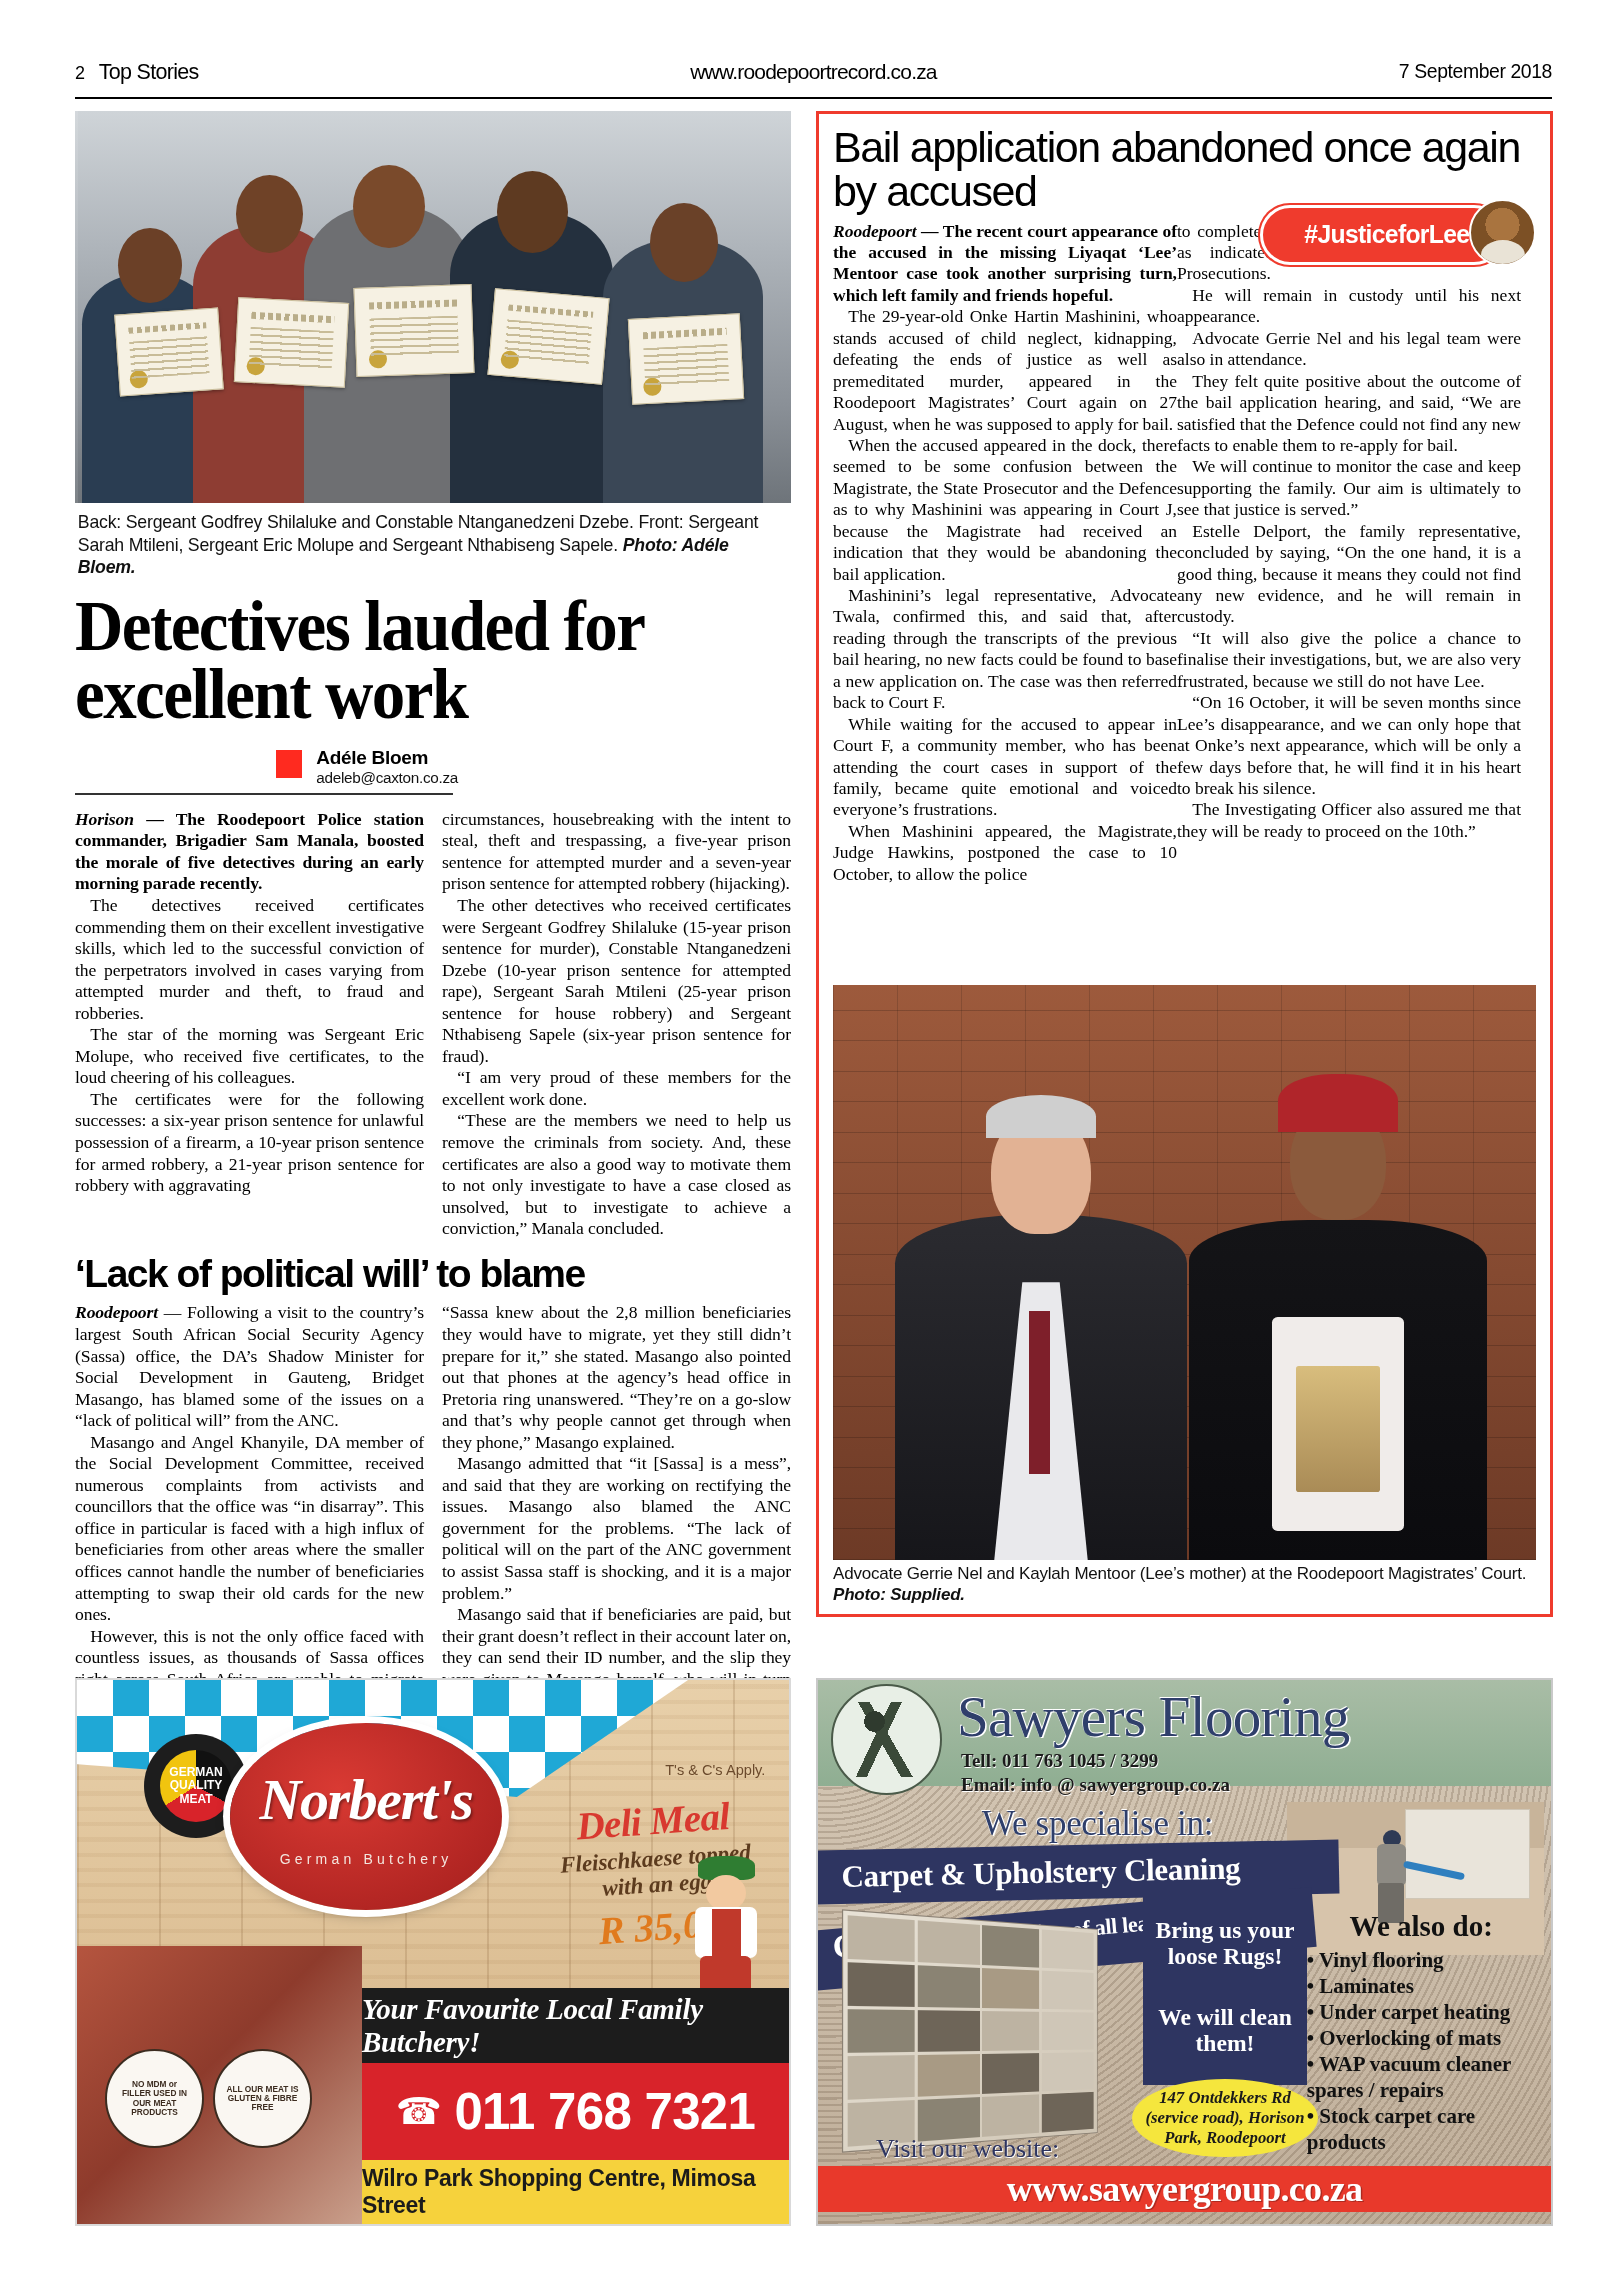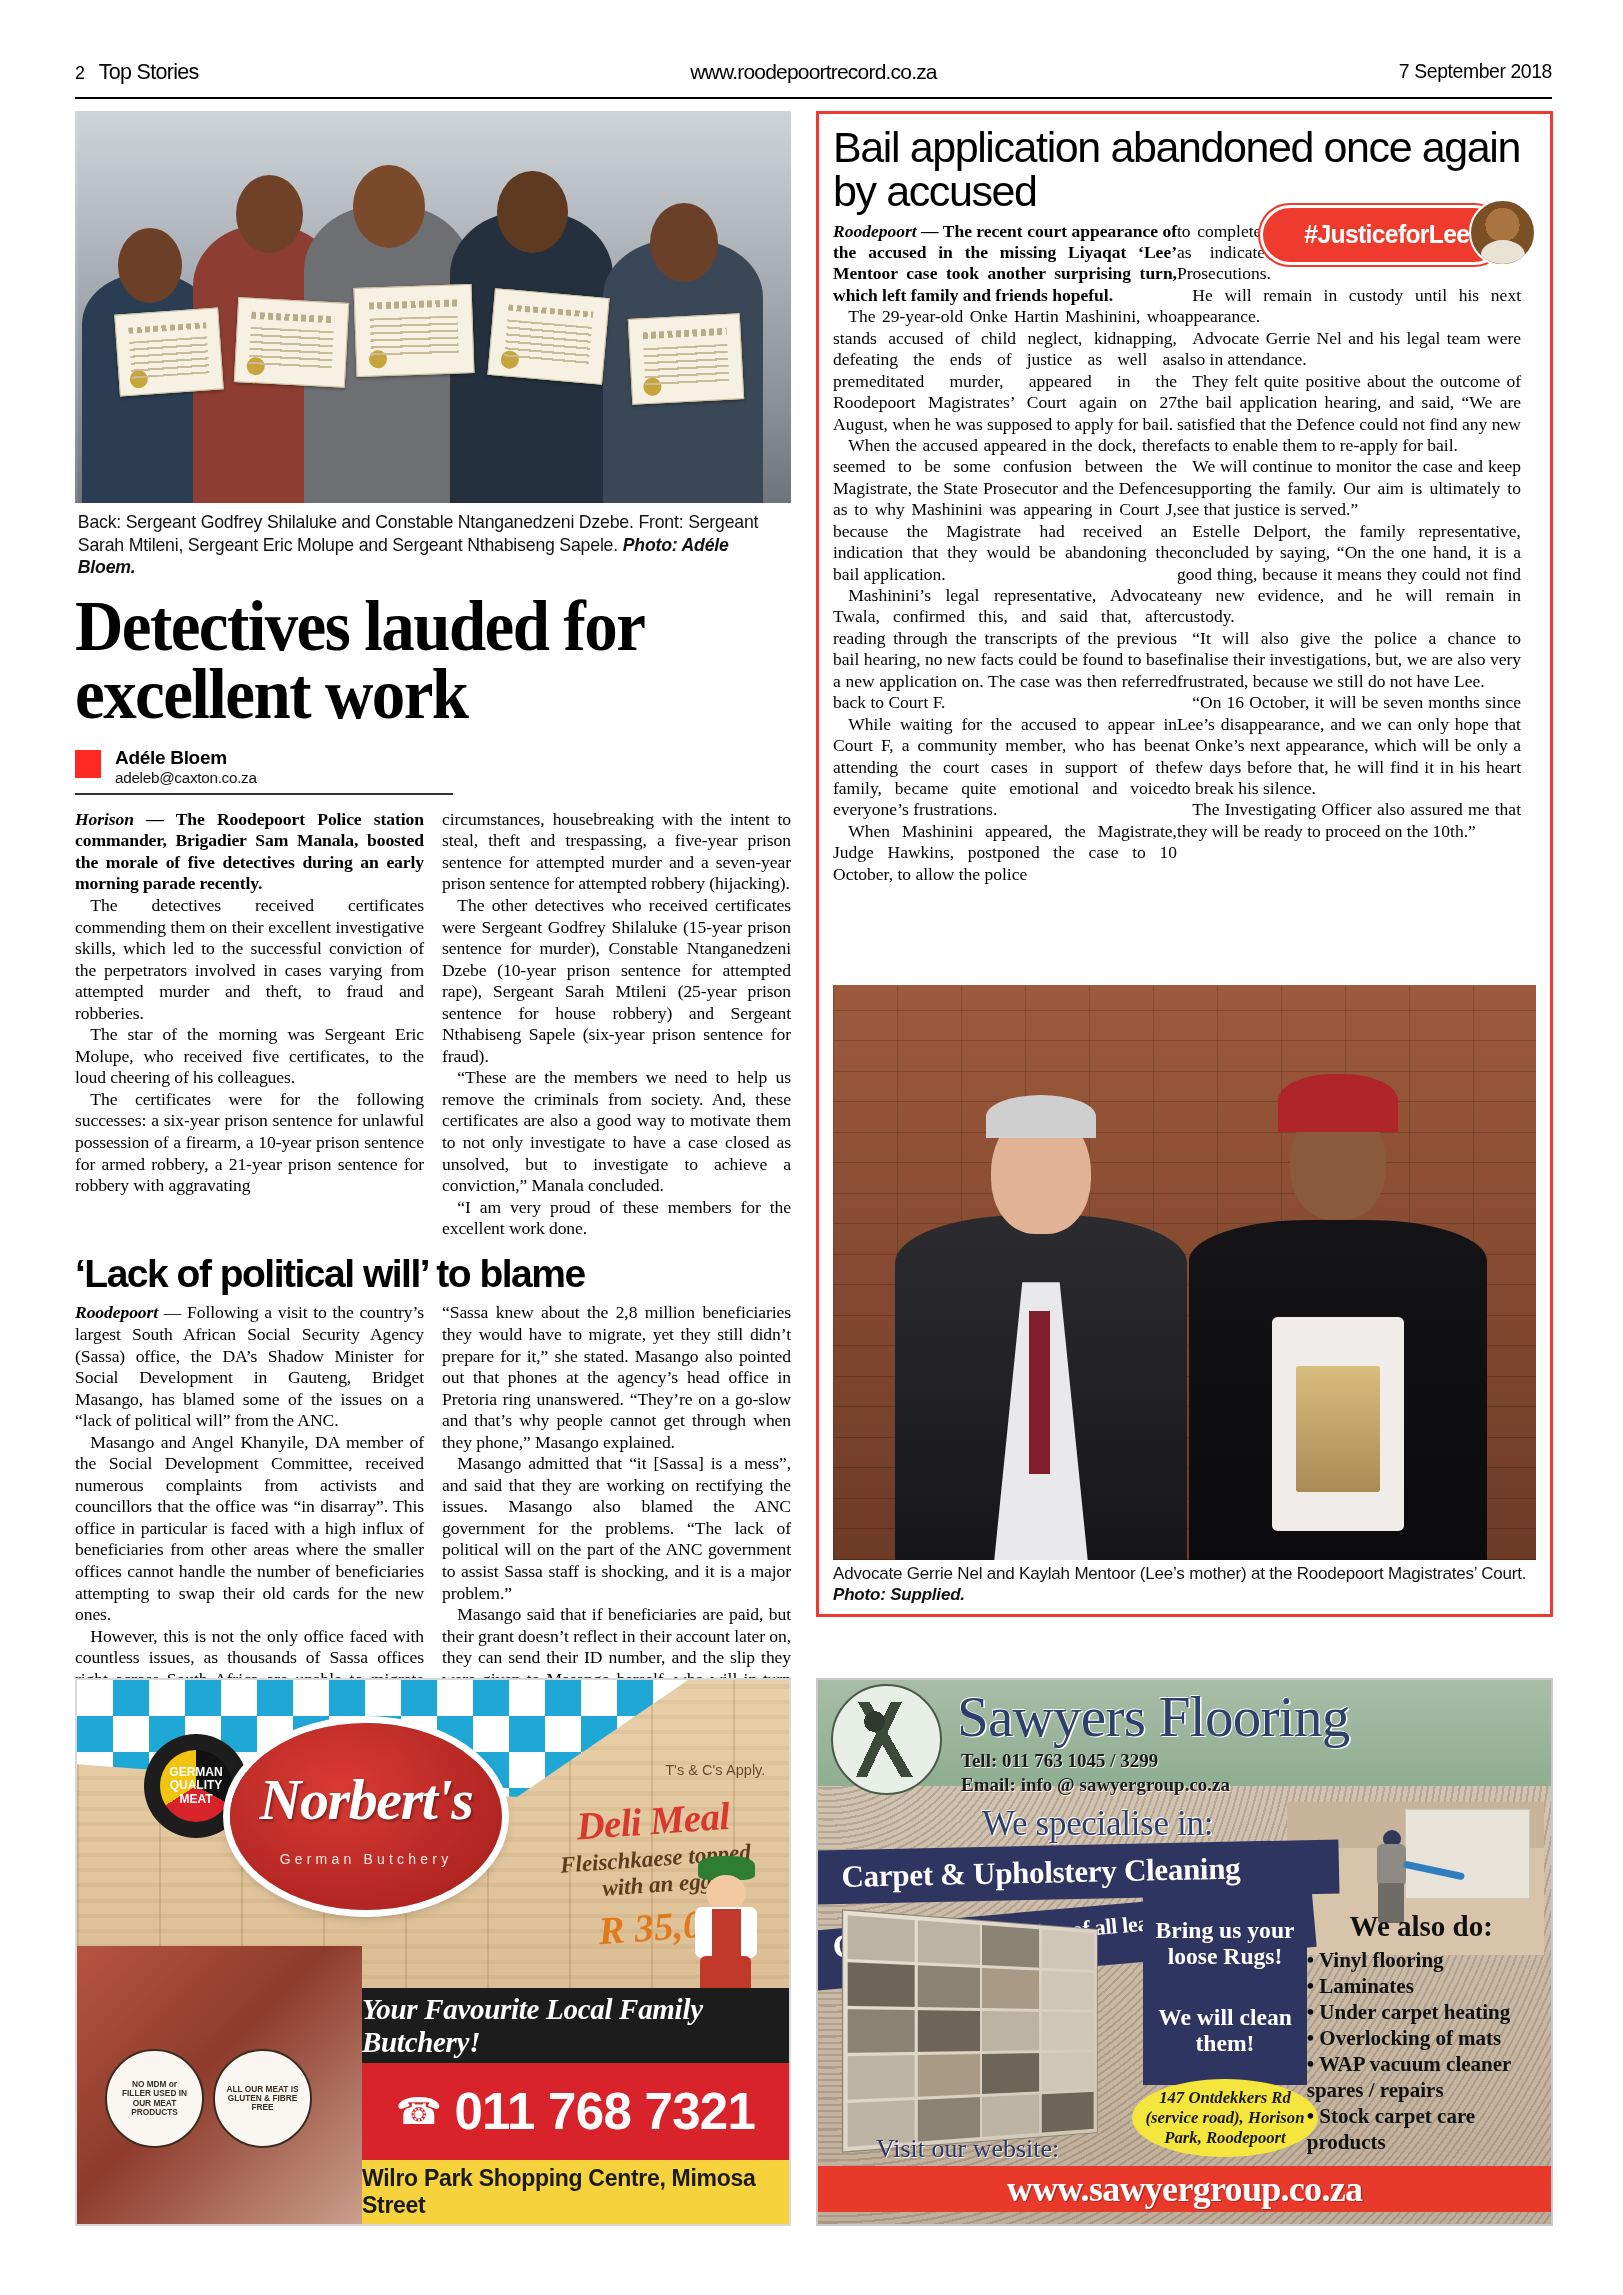--- a/index.html
+++ b/index.html
@@ -65,21 +65,21 @@
 
   .headline-main {
     margin-top: 15.3px; width: 716px;
     font-family: "Liberation Serif", serif;
     font-weight: bold; font-size: 72px; line-height: 0.94;
     letter-spacing: -1.7px; color: #000;
     transform: scaleX(0.93); transform-origin: left top;
   }
 
   .byline { margin-top: 18px; width: 716px; padding-right: 333px; }
-  .byline-row { display: flex; align-items: flex-start; gap: 14px; }
+  .byline-row { display: flex; align-items: flex-start; gap: 14px; justify-content: flex-end; }
   .byline-swatch { width: 26px; height: 28px; background: #ff2a1f; flex: 0 0 auto; margin-top: 2.8px;}
   .byline-name { font-family:"Liberation Sans",sans-serif; font-weight:bold;
                  font-size: 19px; line-height:1.16; letter-spacing:-0.3px; }
   .byline-mail { font-family:"Liberation Sans",sans-serif; font-size: 15.3px;
                  line-height:1.2; letter-spacing:-0.3px; color:#111; }
   .byline-rule { width: 378px; height: 1.4px; background:#333; margin-top: 6.2px; }
 
   .cols2 {
     margin-top: 14px; width: 716px;
     display: grid; grid-template-columns: 349px 349px; column-gap: 18px;
@@ -556,22 +556,22 @@
     <div class="cols2">
       <div class="body-text">
         <p class="lead"><span class="dateline">Horison</span><span> — The Roodepoort Police station commander, Brigadier Sam Manala, boosted the morale of five detectives during an early morning parade recently.</span></p>
         <p>The detectives received certificates commending them on their excellent investigative skills, which led to the successful conviction of the perpetrators involved in cases varying from attempted murder and theft, to fraud and robberies.</p>
         <p>The star of the morning was Sergeant Eric Molupe, who received five certificates, to the loud cheering of his colleagues.</p>
         <p>The certificates were for the following successes: a six-year prison sentence for unlawful possession of a firearm, a 10-year prison sentence for armed robbery, a 21-year prison sentence for robbery with aggravating</p>
       </div>
       <div class="body-text">
         <p class="first">circumstances, housebreaking with the intent to steal, theft and trespassing, a five-year prison sentence for attempted murder and a seven-year prison sentence for attempted robbery (hijacking).</p>
         <p>The other detectives who received certificates were Sergeant Godfrey Shilaluke (15-year prison sentence for murder), Constable Ntanganedzeni Dzebe (10-year prison sentence for attempted rape), Sergeant Sarah Mtileni (25-year prison sentence for house robbery) and Sergeant Nthabiseng Sapele (six-year prison sentence for fraud).</p>
+        <p>“I am very proud of these members for the excellent work done.</p>
         <p>“These are the members we need to help us remove the criminals from society. And, these certificates are also a good way to motivate them to not only investigate to have a case closed as unsolved, but to investigate to achieve a conviction,” Manala concluded.</p>
-        <p>“I am very proud of these members for the excellent work done.</p>
       </div>
     </div>
 
     <div class="headline-sub">‘Lack of political will’ to blame</div>
 
     <div class="cols2 sassa-cols">
       <div class="body-text">
         <p class="first"><span class="dateline-b">Roodepoort</span><span> — Following a visit to the country’s largest South African Social Security Agency (Sassa) office, the DA’s Shadow Minister for Social Development in Gauteng, Bridget Masango, has blamed some of the issues on a “lack of political will” from the ANC.</span></p>
         <p>Masango and Angel Khanyile, DA member of the Social Development Committee, received numerous complaints from activists and councillors that the office was “in disarray”. This office in particular is faced with a high influx of beneficiaries from other areas where the smaller offices cannot handle the number of beneficiaries attempting to swap their old cards for the new ones.</p>
         <p>However, this is not the only office faced with countless issues, as thousands of Sassa offices right across South Africa are unable to migrate 2,8 million beneficiaries from the old pay-points system to the new South African Post Office (Sapo) system.</p>

